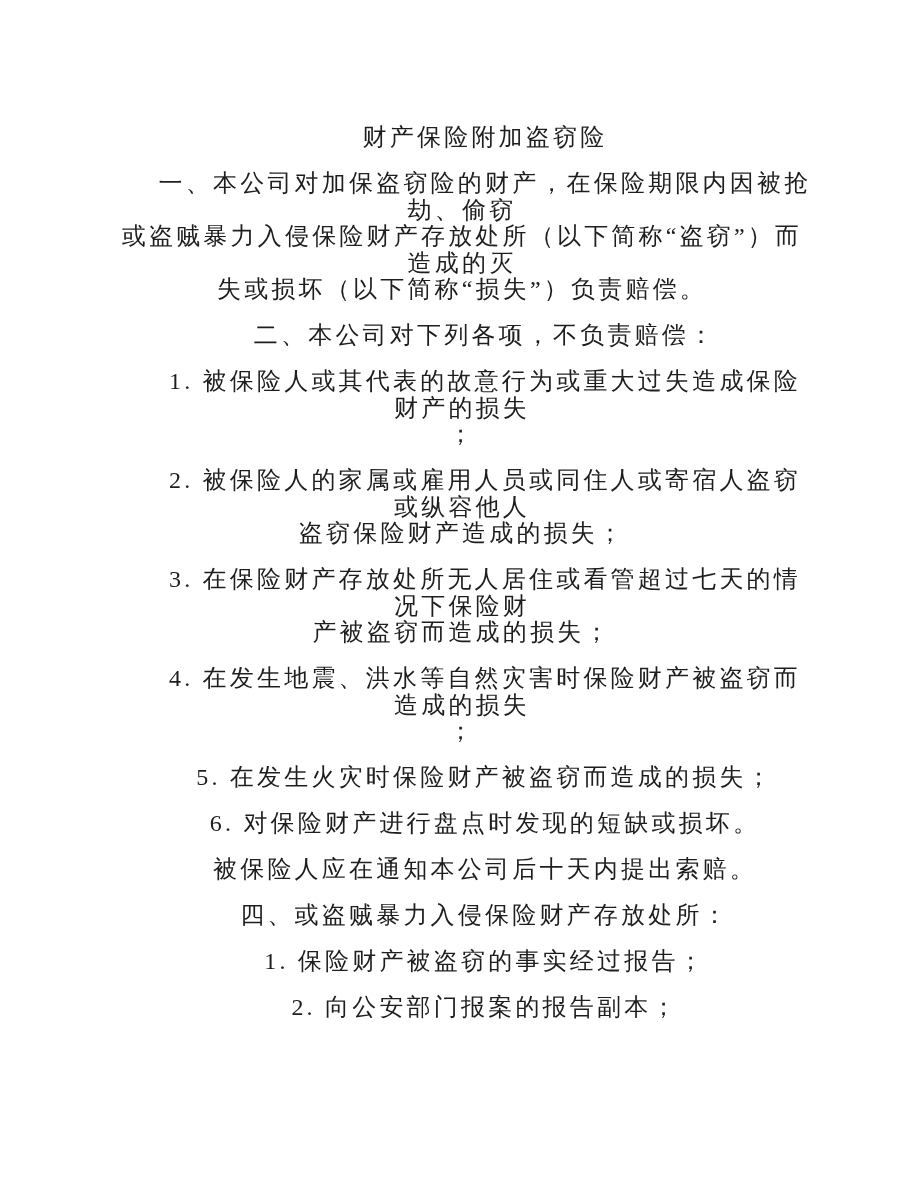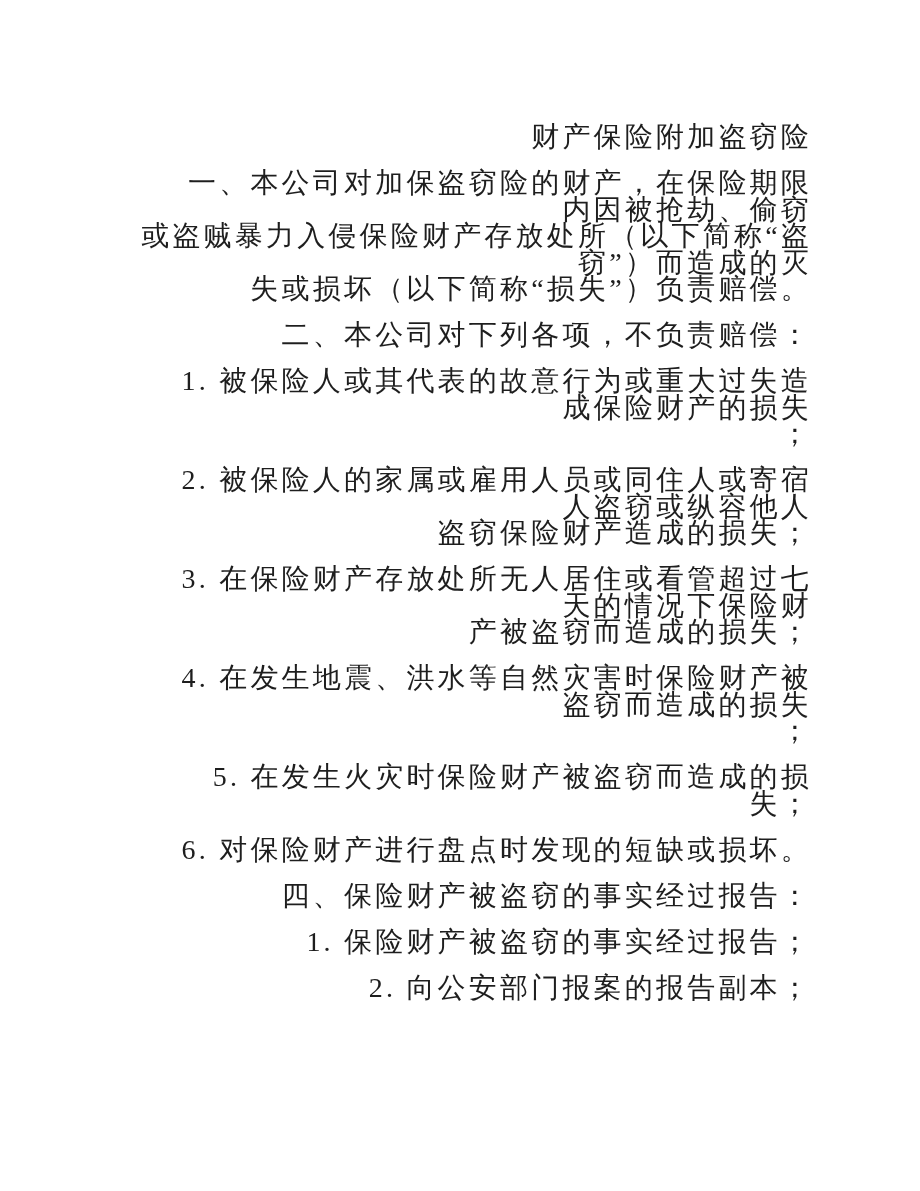--- a/index.html
+++ b/index.html
@@ -16,27 +16,27 @@
   }
   .doc-body {
     box-sizing: border-box;
     padding: 124px 104px 0 112px;
     width: 920px;
   }
   .para {
     margin: 0 0 19.5px 0;
     width: 700px;
     font-family: "Liberation Serif", "DejaVu Serif", serif;
-    font-size: 28px;
+    font-size: 24px;
     line-height: 26.5px;
     letter-spacing: 3.2px;
     color: #1e1e1e;
     text-indent: 46px;
     white-space: pre-line;
-    text-align: right;
+    text-align: center;
   }
 </style>
 </head>
 <body style="color: rgb(30, 30, 30);">
 
 <div class="page">
   <div class="doc-body">
     <p class="para">财产保险附加盗窃险</p>
     <p class="para">一、本公司对加保盗窃险的财产，在保险期限内因被抢劫、偷窃
 或盗贼暴力入侵保险财产存放处所（以下简称“盗窃”）而造成的灭
@@ -45,17 +45,18 @@
     <p class="para">1. 被保险人或其代表的故意行为或重大过失造成保险财产的损失
 ；</p>
     <p class="para">2. 被保险人的家属或雇用人员或同住人或寄宿人盗窃或纵容他人
 盗窃保险财产造成的损失；</p>
     <p class="para">3. 在保险财产存放处所无人居住或看管超过七天的情况下保险财
 产被盗窃而造成的损失；</p>
     <p class="para">4. 在发生地震、洪水等自然灾害时保险财产被盗窃而造成的损失
 ；</p>
     <p class="para">5. 在发生火灾时保险财产被盗窃而造成的损失；</p>
     <p class="para">6. 对保险财产进行盘点时发现的短缺或损坏。</p>
-    <p class="para">四、保险财产被盗窃的事实经过报告：</p>
+    <p class="para">被保险人应在通知本公司后十天内提出索赔。</p>
+    <p class="para">四、或盗贼暴力入侵保险财产存放处所：</p>
     <p class="para">1. 保险财产被盗窃的事实经过报告；</p>
     <p class="para">2. 向公安部门报案的报告副本；</p>
   </div>
 </div>
 
 </body></html>

